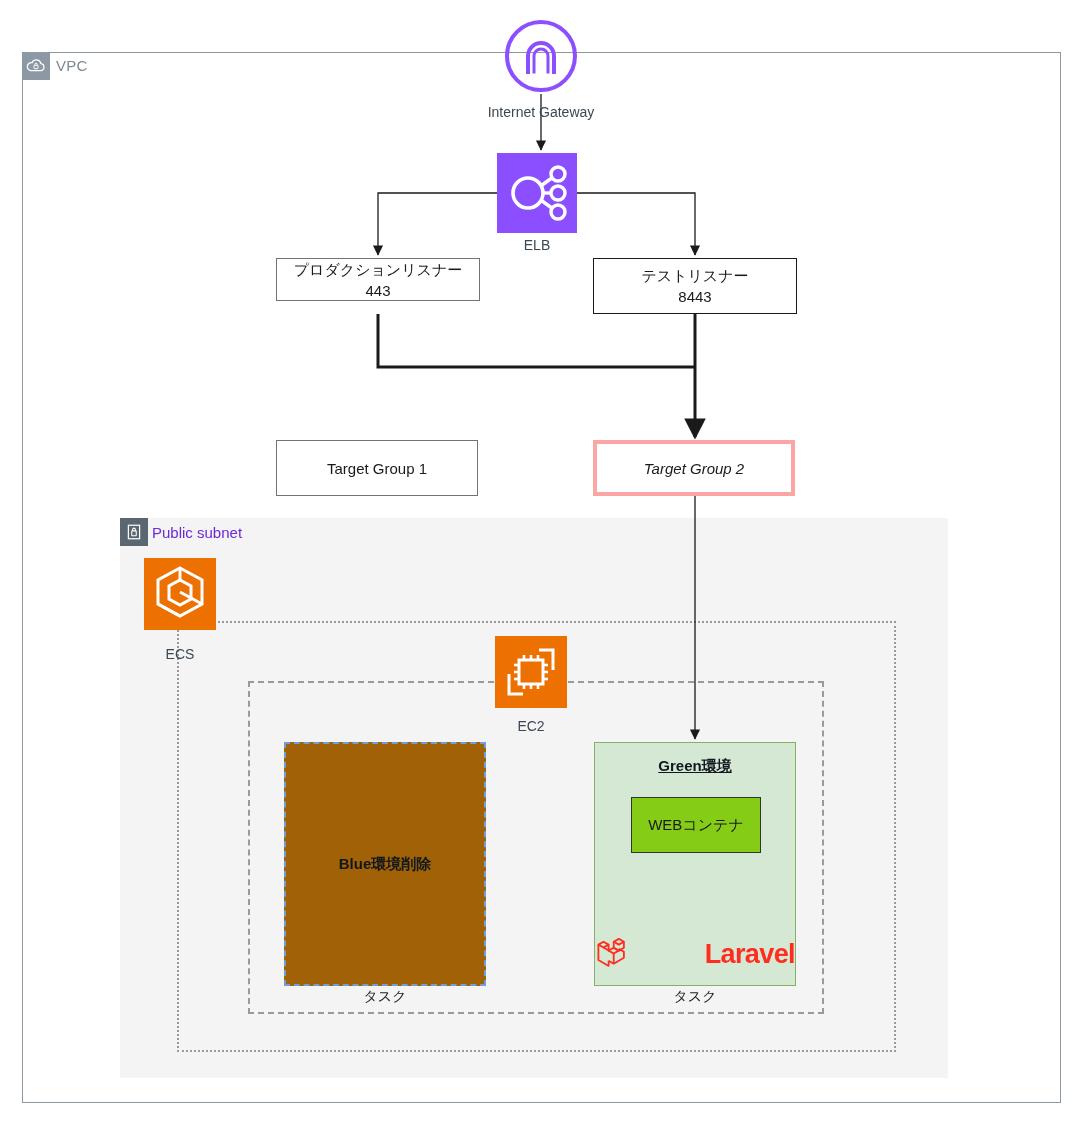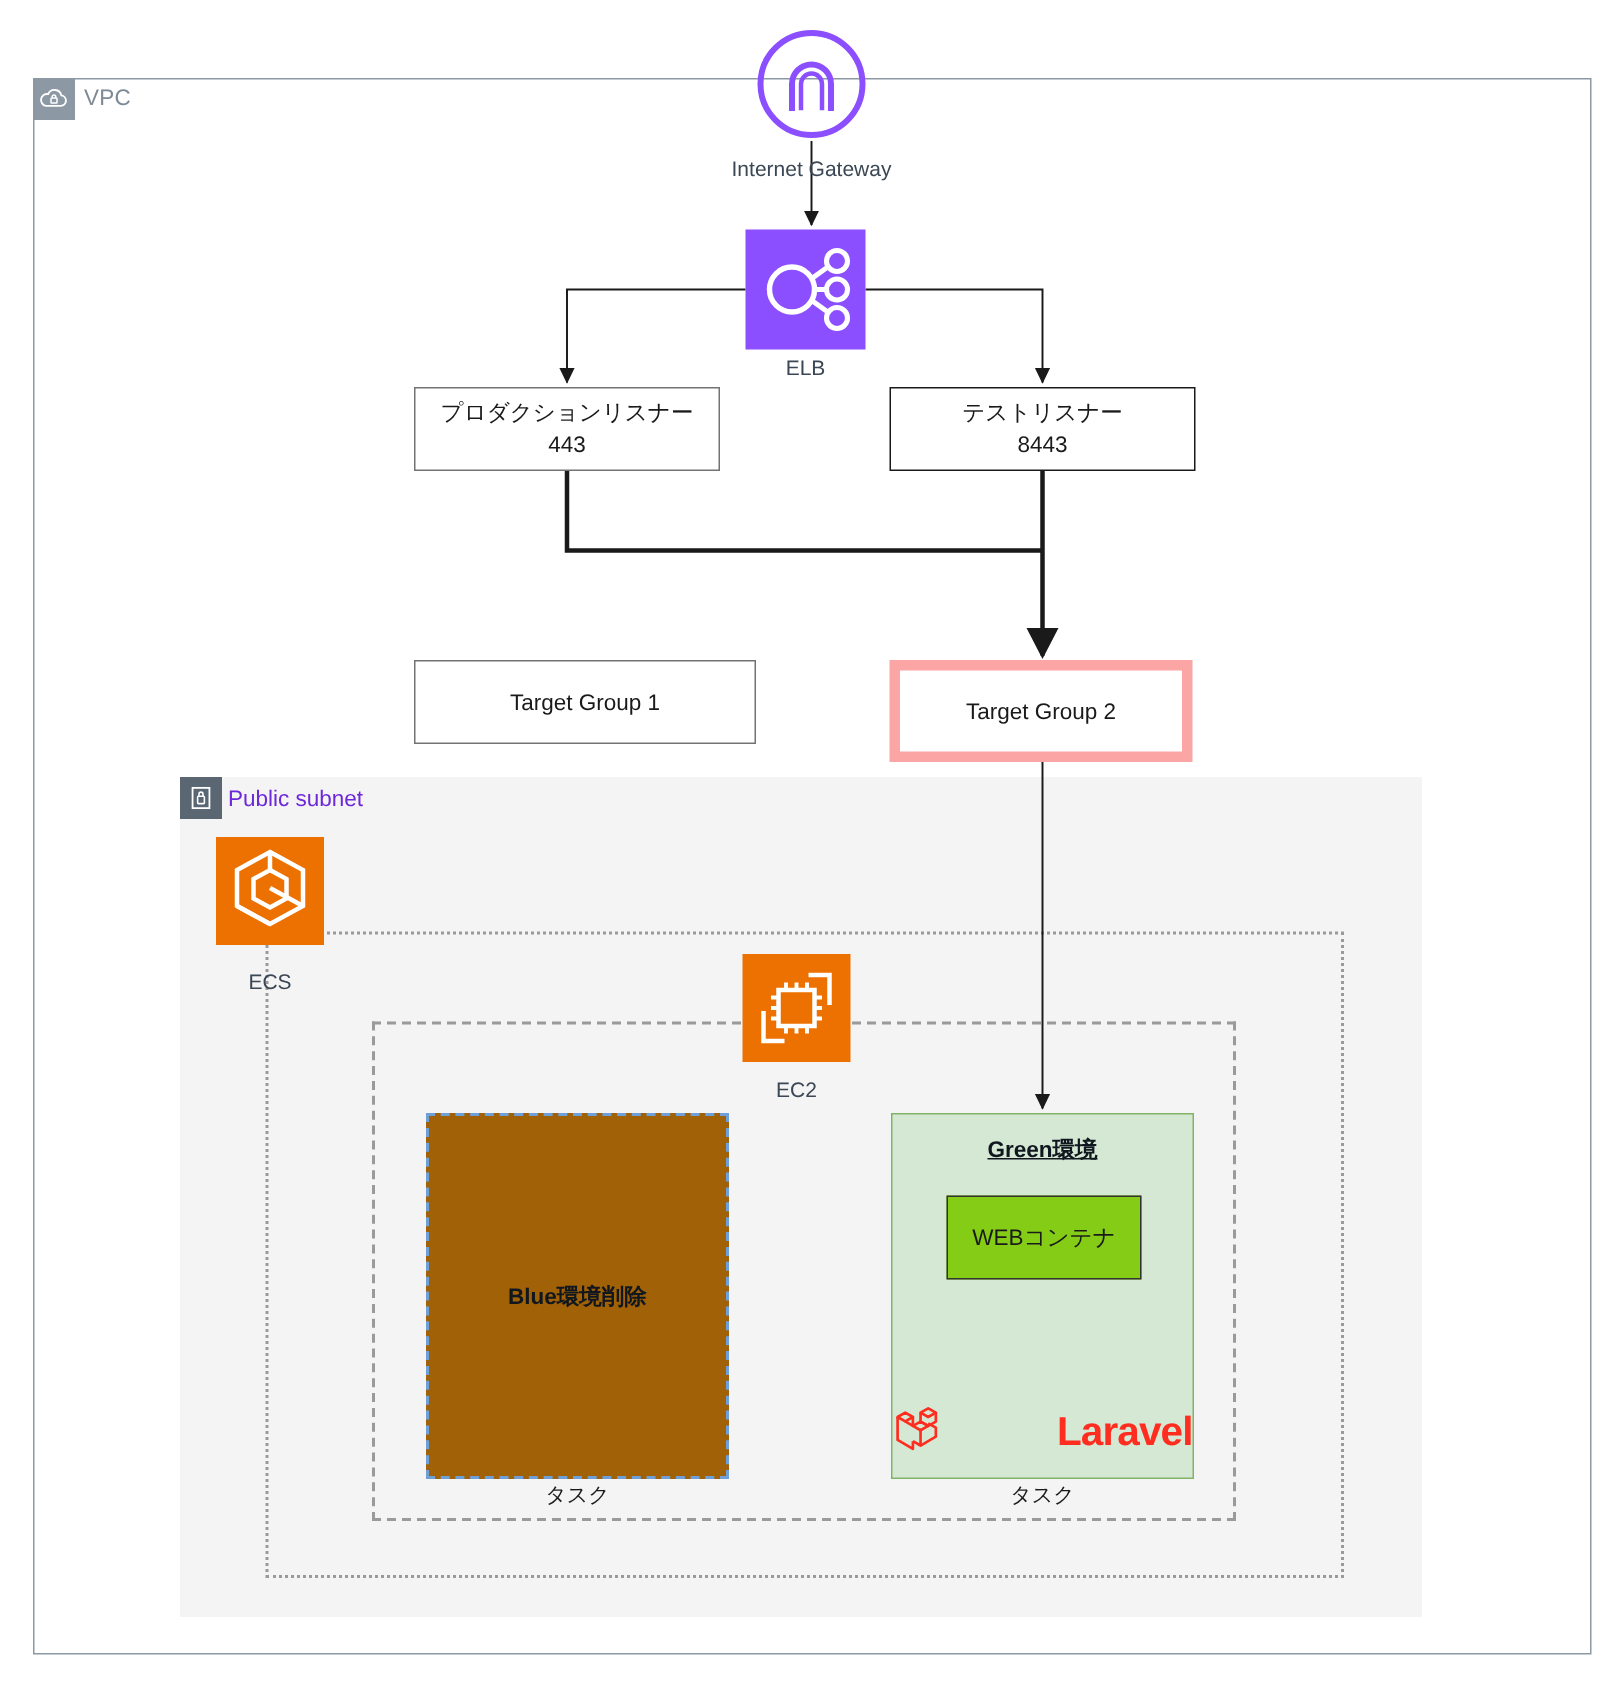--- a/index.html
+++ b/index.html
@@ -80,24 +80,24 @@
   #ec2-caption { left: 495px; top: 718px; width: 72px; }
 
   
   .node-box {
     background: #ffffff;
     display: flex; flex-direction: column;
     align-items: center; justify-content: center;
     font-size: 15px; color: #1a1a1a; text-align: center;
     line-height: 21px;
   }
-  #listener-prod { left: 276px; top: 258px; width: 204px; height: 56px; border: 1px solid #737373; }
+  #listener-prod { left: 276px; top: 258px; width: 204px; height: 43px; border: 1px solid #737373; }
   #listener-test { left: 593px; top: 258px; width: 204px; height: 56px; border: 1px solid #1a1a1a; }
-  #target-group-1 { left: 276px; top: 440px; width: 228px; height: 56px; border: 1px solid #737373; }
-  #target-group-2 { left: 593px; top: 440px; width: 202px; height: 68px; border: 7px solid #fca5a5; }
+  #target-group-1 { left: 276px; top: 440px; width: 202px; height: 56px; border: 1px solid #737373; }
+  #target-group-2 { left: 593px; top: 440px; width: 202px; height: 56px; border: 4px solid #fca5a5; font-style: italic; }
 
   
   #blue-env {
     left: 284px; top: 742px; width: 202px; height: 244px;
     background: #a16207; border: 2px dashed #6f9fd8;
     display: flex; align-items: center; justify-content: center;
   }
   #blue-env-label { font-size: 15px; font-weight: bold; color: #10171f; }
   #blue-task-caption { left: 284px; top: 988px; width: 202px; }
 

